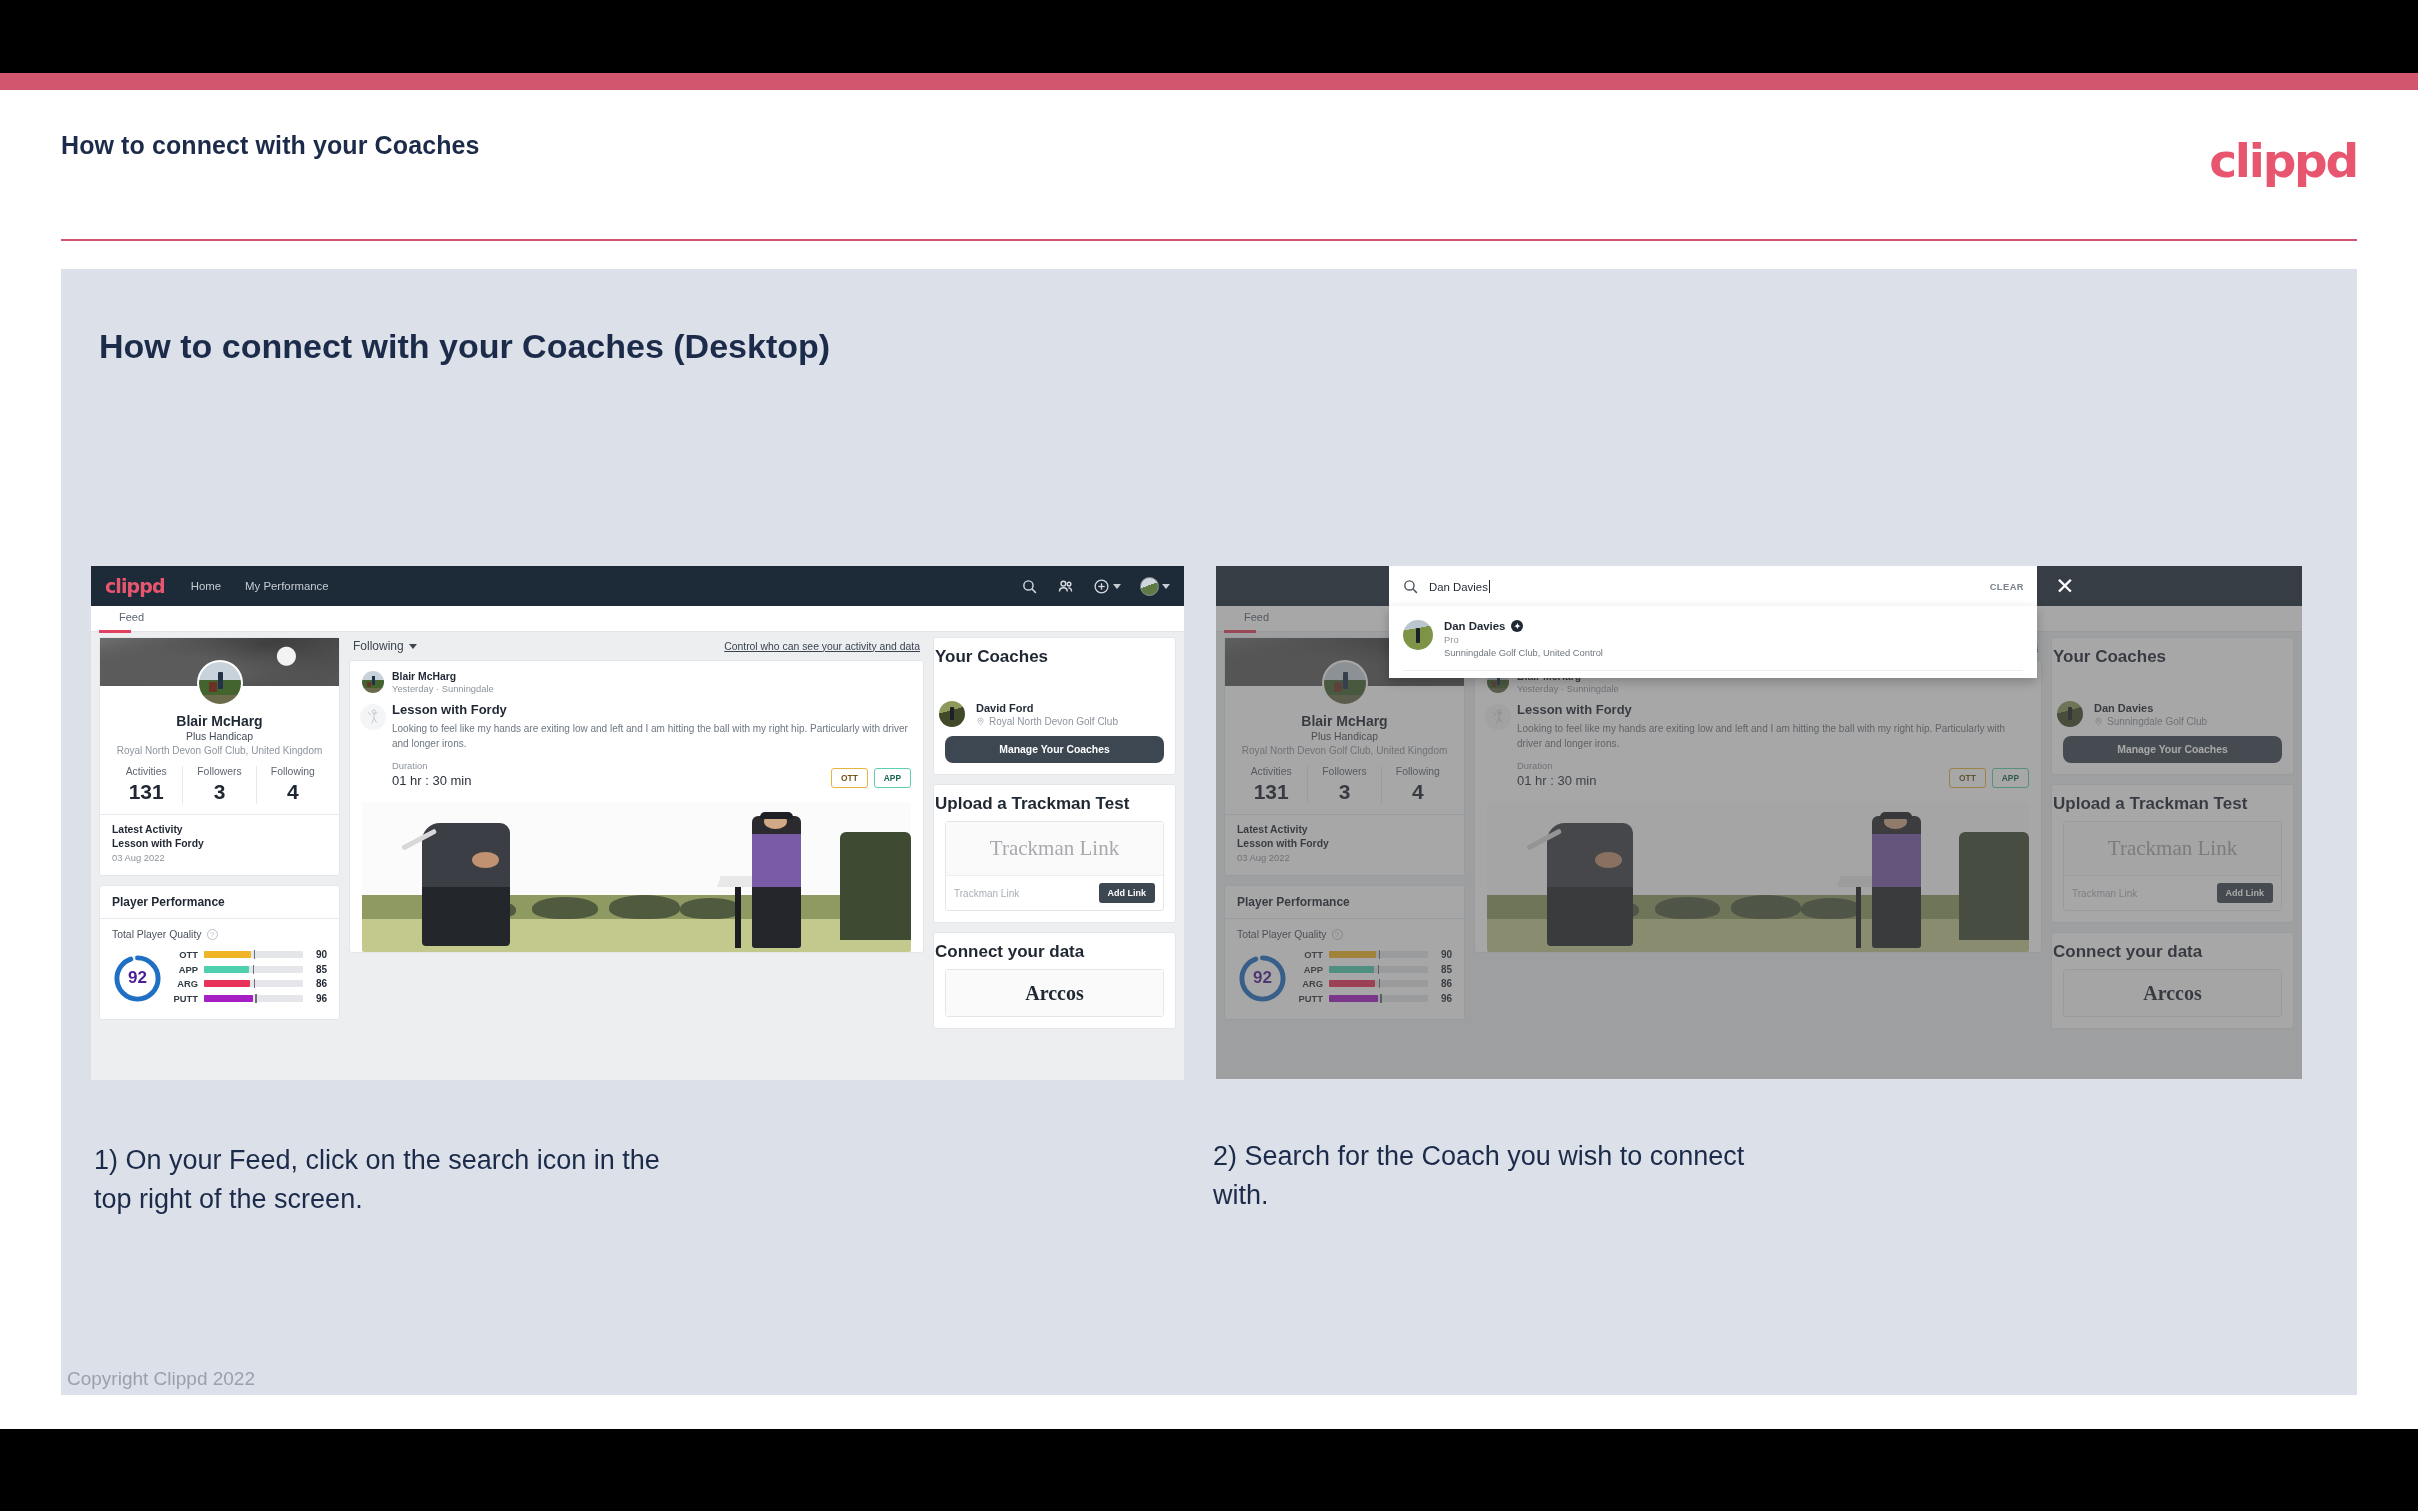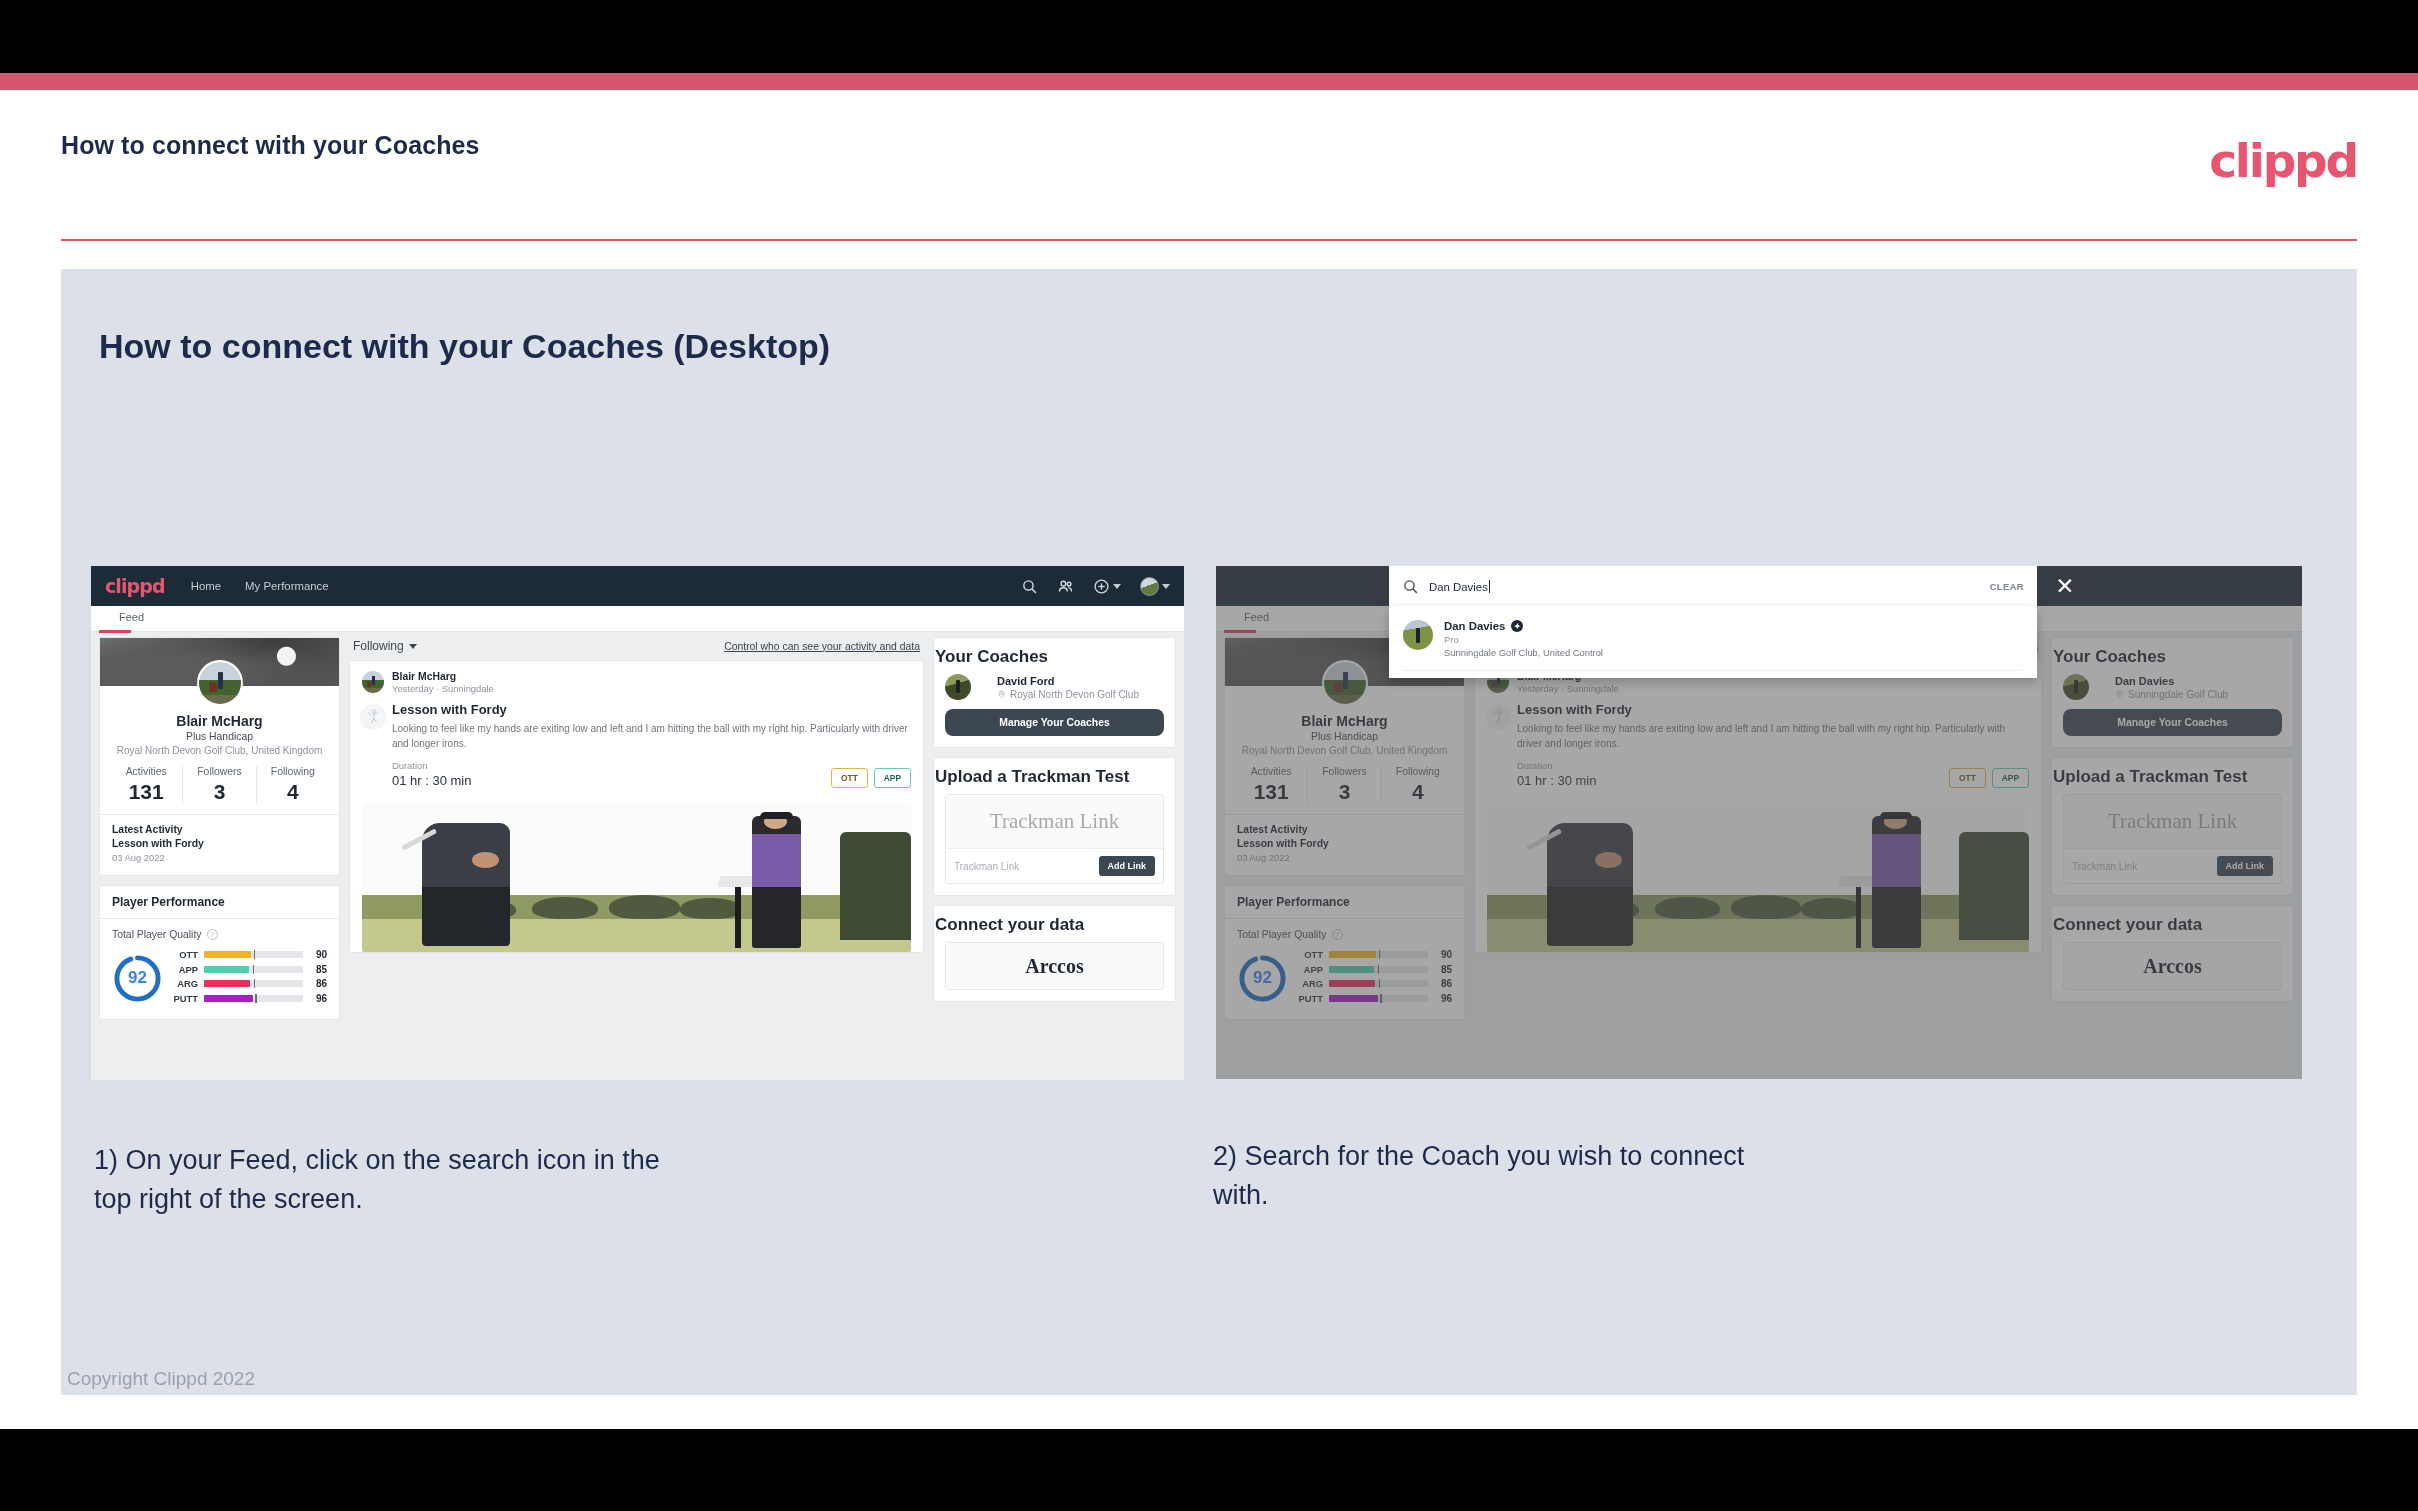--- a/index.html
+++ b/index.html
@@ -128,21 +128,21 @@
 
   .pp-head { padding: 9px 12px; border-bottom: 1px solid #e7e9ec; font-size: 12px; font-weight: 600; color: #1f2733; }
   .pp-body { padding: 10px 12px 12px; }
   .pp-tpq { font-size: 10.4px; color: #4a525d; display: flex; align-items: center; gap: 5px; }
   .q-mark { width: 11px; height: 11px; border-radius: 50%; border: 1px solid #b9bfc7; color: #b9bfc7;
             font-size: 8px; line-height: 9px; text-align: center; }
   .pp-row { display: flex; align-items: center; gap: 9px; margin-top: 9px; }
   .ring { position: relative; width: 51px; height: 51px; flex: none; }
   .ring svg { transform: rotate(-90deg); }
   .ring-num { position: absolute; inset: 0; display: flex; align-items: center; justify-content: center;
-              font-size: 17px; font-weight: 700; color: #3b82f6; }
+              font-size: 17px; font-weight: 700; color: #4c1d95; }
   .bars { flex: 1; }
   .bar-row { display: flex; align-items: center; gap: 6px; margin-bottom: 3.5px; }
   .bar-lbl { width: 26px; font-size: 9.4px; font-weight: 600; color: #333b45; text-align: right; }
   .bar-track { flex: 1; height: 7px; background: #e4e6e9; border-radius: 1px; position: relative; }
   .bar-fill { position: absolute; left: 0; top: 0; bottom: 0; border-radius: 1px; }
   .bar-tick { position: absolute; top: -1px; bottom: -1px; width: 1.5px; background: #6a717b; }
   .bar-val { width: 18px; font-size: 10px; font-weight: 700; color: #1f2733; text-align: right; }
 
   
   .feed-head { display: flex; align-items: center; justify-content: space-between; padding: 2px 4px 7px; }
@@ -182,21 +182,21 @@
   .pi-club { position: absolute; left: 7%; bottom: 74%; width: 7%; height: 3%; background: #d8d8d8; border-radius: 2px; transform: rotate(-28deg); }
   .pi-coach { position: absolute; right: 20%; bottom: 3%; width: 9%; height: 88%;
               background: linear-gradient(180deg,#2b2b2f 0 14%, #7a5ba8 14% 54%, #24262b 54% 100%); border-radius: 6px 6px 3px 3px; }
   .pi-coachhead { position: absolute; right: 22.5%; bottom: 82%; width: 4.2%; height: 10%; background: #d2a987; border-radius: 50%; }
   .pi-cap { position: absolute; right: 21.5%; bottom: 89%; width: 6%; height: 4.5%; background: #1e2026; border-radius: 5px 5px 0 0; }
   .pi-stand { position: absolute; right: 31%; bottom: 3%; width: 1%; height: 45%; background: #1b1d21; }
   .pi-ipad { position: absolute; right: 27%; bottom: 44%; width: 8%; height: 7%; background: #e8e8e8; transform: skewX(-18deg); }
 
   
   .rc-head { padding: 9px 1px 7px; font-size: 17px; font-weight: 700; color: #1f2733; }
-  .coach-row { display: flex; align-items: center; gap: 26px; padding: 0 11px 9px; }
+  .coach-row { display: flex; align-items: center; gap: 11px; padding: 0 5px 9px; margin-top: 27px; }
   .coach-av { width: 26px; height: 26px; border-radius: 50%; flex: none;
     background: linear-gradient(165deg,#8d9a5c 0 38%, #404a28 38% 100%); position: relative; overflow: hidden; }
   .coach-av::after { content:""; position: absolute; left: 42%; top: 22%; width: 4px; height: 13px; background: #1d2026; border-radius: 1px; }
   .coach-name { font-size: 11px; font-weight: 700; color: #1f2733; }
   .coach-club { font-size: 10px; color: #8d949d; display: flex; align-items: center; gap: 4px; margin-top: 2px; }
   .pin { width: 9px; height: 9px; }
   .btn-dark {
     display: block; margin: 0 11px 11px; padding: 8px 0; background: #3d4752; color: #fff;
     font-size: 10.4px; font-weight: 700; text-align: center; border-radius: 8px;
   }

